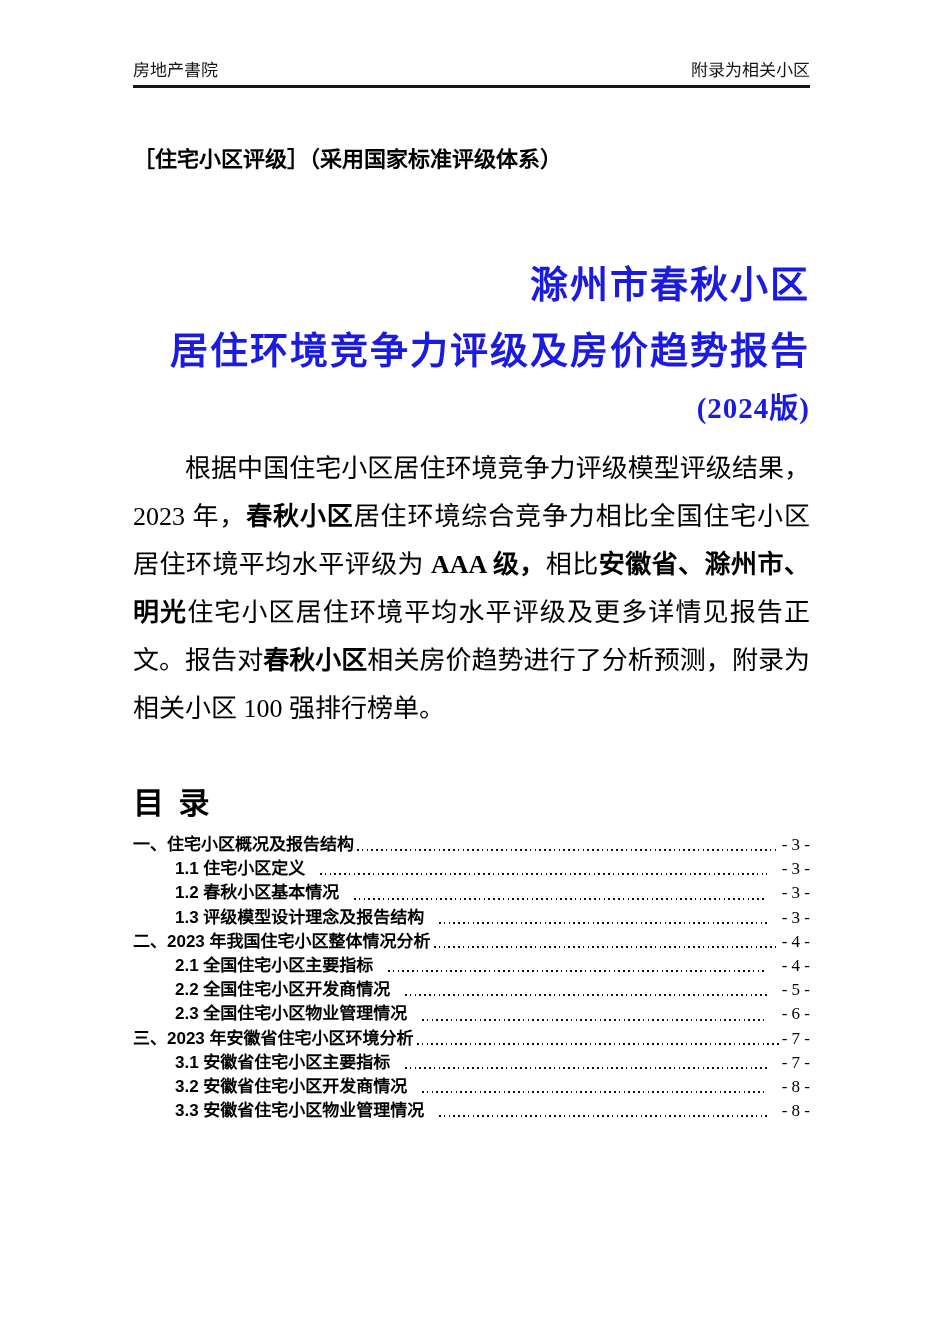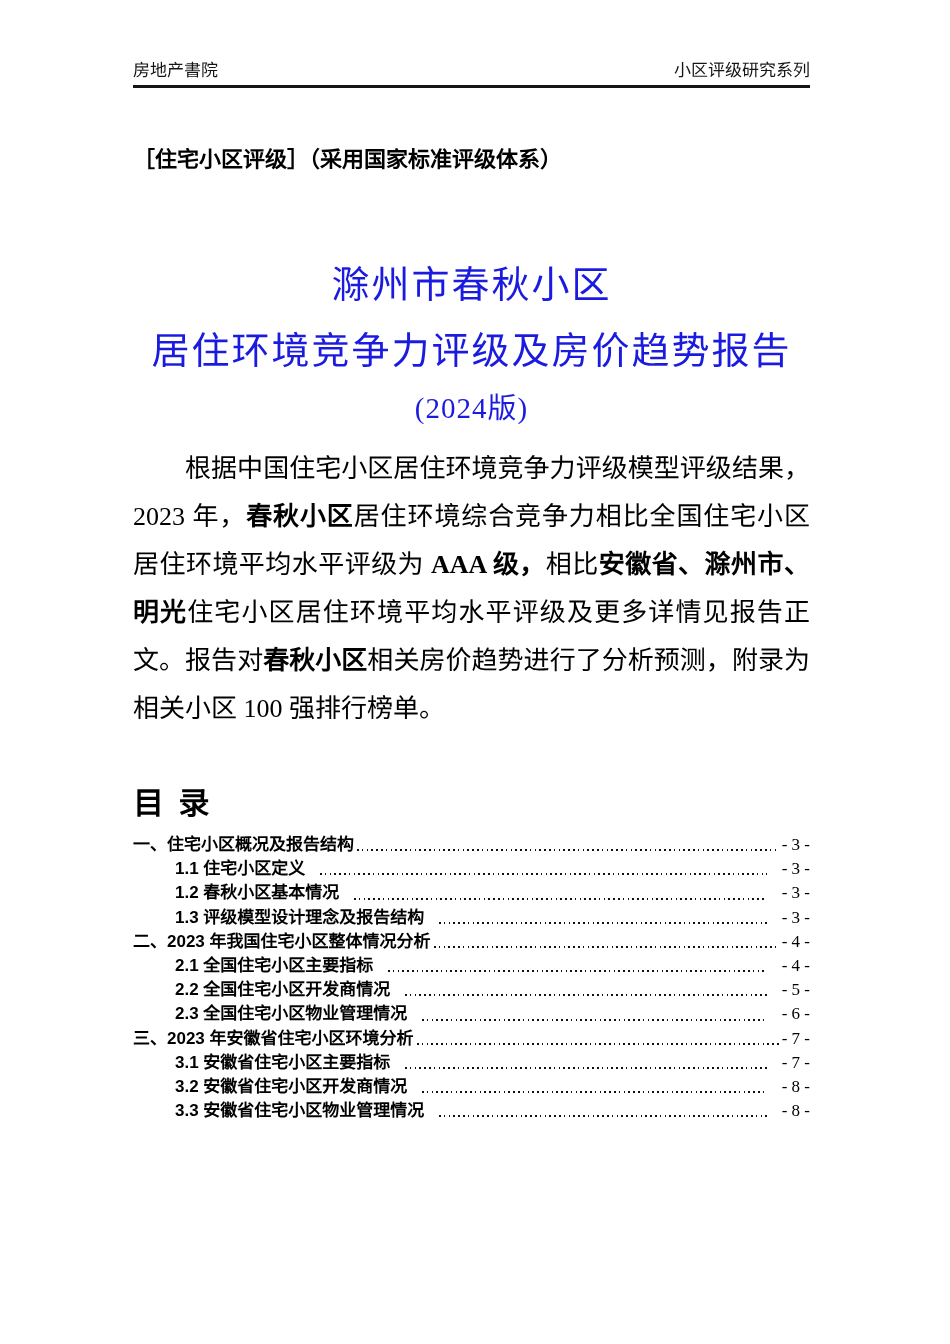--- a/index.html
+++ b/index.html
@@ -32,22 +32,22 @@
     margin-top: 59px;
     font-family: Liberation Mono, monospace;
     font-size: 22px;
     font-weight: 700;
     line-height: 29px;
     color: #000;
   }
 
   .title-block {
     margin-top: 76px;
-    text-align: center;
-    font-weight: 400;
+    text-align: right;
+    font-weight: 700;
     color: var(--accent, #1b1be0);
   }
   .title-line {
     font-size: 38px;
     line-height: 66px;
     letter-spacing: 2px;
   }
   .edition {
     font-size: 29px;
     line-height: 48px;
@@ -118,21 +118,21 @@
     line-height: 22px;
   }
 </style>
 </head>
 <body>
 
 <div class="page">
 
   <div class="page-header">
     <span>房地产書院</span>
-    <span>小区评级研究系列</span>
+    <span>附录为相关小区</span>
   </div>
 
   <div class="classification">［住宅小区评级］（采用国家标准评级体系）</div>
 
   <div class="title-block">
     <div class="title-line">滁州市春秋小区</div>
     <div class="title-line">居住环境竞争力评级及房价趋势报告</div>
     <div class="edition">(2024版)</div>
   </div>
 

